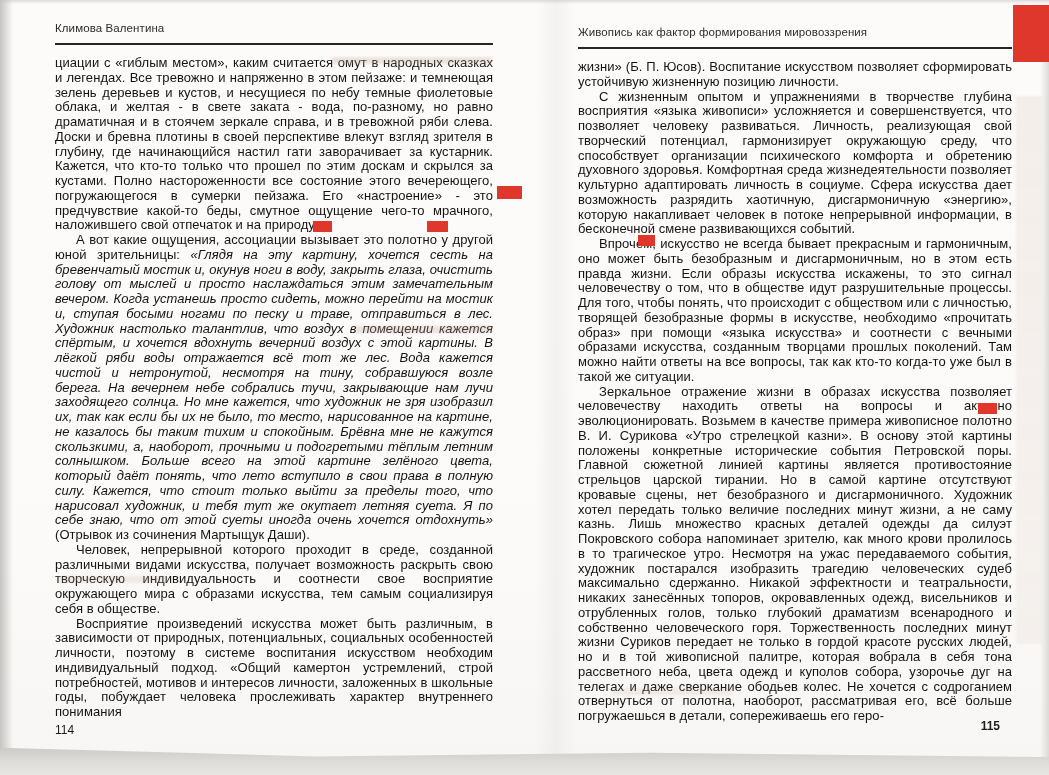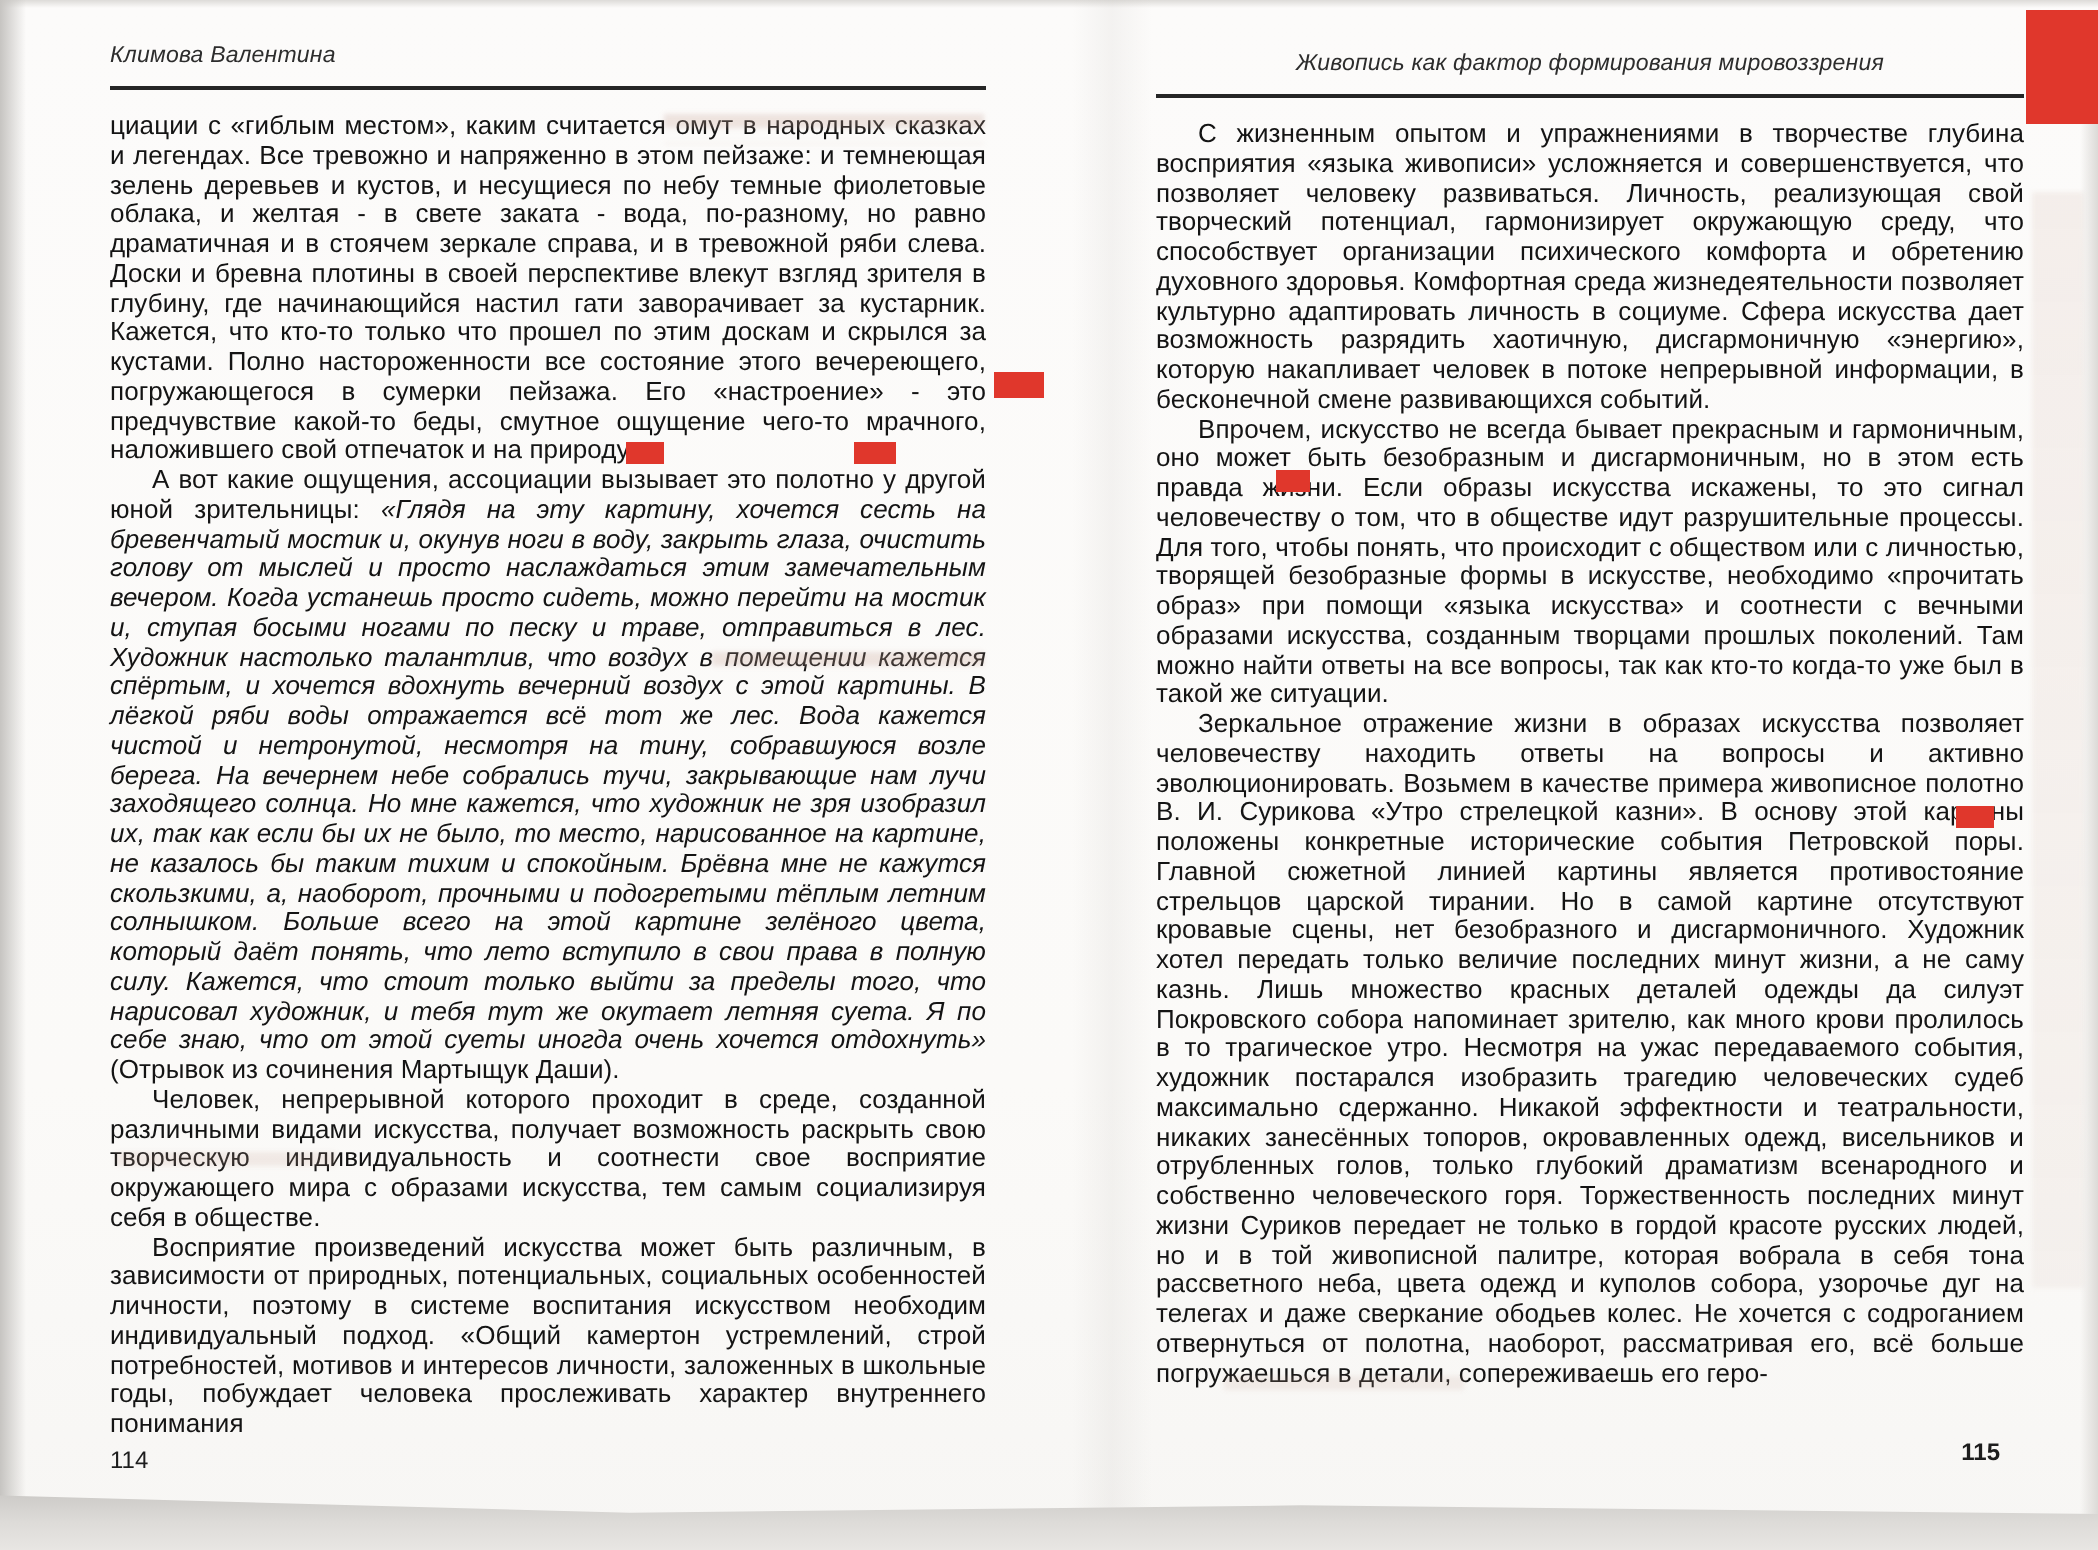--- a/index.html
+++ b/index.html
@@ -16,22 +16,22 @@
   .gutter{position:absolute;left:536px;top:0;bottom:0;width:40px;background:linear-gradient(90deg,rgba(255,255,255,0),rgba(190,186,182,.14) 50%,rgba(255,255,255,0));}
   .bottom-edge{
     position:absolute;left:0;right:0;top:744px;height:31px;
     background:linear-gradient(180deg,#c9c7c4 0%,#dddbd8 55%,#e8e6e3 100%);
     clip-path:polygon(0 12%, 30% 40%, 62% 28%, 100% 42%, 100% 100%, 0 100%);
   }
   
   .col{position:absolute;}
   .col-left{left:55px;top:22px;width:438px;}
   .col-right{left:578px;top:26px;width:434px;}
-  .hdr{font-style:italic;font-size:11.5px;line-height:13px;color:#2d2d2d;letter-spacing:.1px;}
-  .hdr-right{text-align:center;}
+  .hdr{font-size:11.5px;line-height:13px;color:#2d2d2d;letter-spacing:.1px;}
+  .hdr-right{text-align:left;}
   .rule{height:2px;background:#262626;margin-top:8px;}
   .bodytext{
     margin-top:11px;font-size:13px;line-height:14.75px;letter-spacing:.05px;
     text-align:justify;color:#141414;
   }
   .bodytext p{margin:0;text-indent:21px;}
   .bodytext p.cont{text-indent:0;}
   .it{font-style:italic;}
   .pagenum{position:absolute;font-size:12px;color:#1d1d1d;text-align:right;}
   .pn-left{left:55px;top:723px;}
@@ -62,20 +62,21 @@
       <p><span>Человек, непрерывной которого проходит в среде, созданной различными видами искусства, получает возможность раскрыть свою творческую индивидуальность и соотнести свое восприятие окружающего мира с образами искусства, тем самым социализируя себя в обществе.</span></p>
       <p><span>Восприятие произведений искусства может быть различным, в зависимости от природных, потенциальных, социальных особенностей личности, поэтому в системе воспитания искусством необходим индивидуальный подход. «Общий камертон устремлений, строй потребностей, мотивов и интересов личности, заложенных в школьные годы, побуждает человека прослеживать характер внутреннего понимания</span></p>
     </div>
   </div>
   <div class="pagenum pn-left">114</div>
 
   <div class="col col-right">
     <div class="hdr hdr-right">Живопись как фактор формирования мировоззрения</div>
     <div class="rule"></div>
     <div class="bodytext">
+      <p class="cont"><span>жизни» (Б. П. Юсов). Воспитание искусством позволяет сформировать устойчивую жизненную позицию личности.</span></p>
       <p><span>С жизненным опытом и упражнениями в творчестве глубина восприятия «языка живописи» усложняется и совершенствуется, что позволяет человеку развиваться. Личность, реализующая свой творческий потенциал, гармонизирует окружающую среду, что способствует организации психического комфорта и обретению духовного здоровья. Комфортная среда жизнедеятельности позволяет культурно адаптировать личность в социуме. Сфера искусства дает возможность разрядить хаотичную, дисгармоничную «энергию», которую накапливает человек в потоке непрерывной информации, в бесконечной смене развивающихся событий.</span></p>
       <p><span>Впрочем, искусство не всегда бывает прекрасным и гармоничным, оно может быть безобразным и дисгармоничным, но в этом есть правда жизни. Если образы искусства искажены, то это сигнал человечеству о том, что в обществе идут разрушительные процессы. Для того, чтобы понять, что происходит с обществом или с личностью, творящей безобразные формы в искусстве, необходимо «прочитать образ» при помощи «языка искусства» и соотнести с вечными образами искусства, созданным творцами прошлых поколений. Там можно найти ответы на все вопросы, так как кто-то когда-то уже был в такой же ситуации.</span></p>
       <p><span>Зеркальное отражение жизни в образах искусства позволяет человечеству находить ответы на вопросы и активно эволюционировать. Возьмем в качестве примера живописное полотно В. И. Сурикова «Утро стрелецкой казни». В основу этой картины положены конкретные исторические события Петровской поры. Главной сюжетной линией картины является противостояние стрельцов царской тирании. Но в самой картине отсутствуют кровавые сцены, нет безобразного и дисгармоничного. Художник хотел передать только величие последних минут жизни, а не саму казнь. Лишь множество красных деталей одежды да силуэт Покровского собора напоминает зрителю, как много крови пролилось в то трагическое утро. Несмотря на ужас передаваемого события, художник постарался изобразить трагедию человеческих судеб максимально сдержанно. Никакой эффектности и театральности, никаких занесённых топоров, окровавленных одежд, висельников и отрубленных голов, только глубокий драматизм всенародного и собственно человеческого горя. Торжественность последних минут жизни Суриков передает не только в гордой красоте русских людей, но и в той живописной палитре, которая вобрала в себя тона рассветного неба, цвета одежд и куполов собора, узорочье дуг на телегах и даже сверкание ободьев колес. Не хочется с содроганием отвернуться от полотна, наоборот, рассматривая его, всё больше погружаешься в детали, сопереживаешь его геро-</span></p>
     </div>
   </div>
   <div class="pagenum pn-right">115</div>
 
   <div class="ghost ghost-line g1"></div>
   <div class="ghost ghost-line g2"></div>
   <div class="ghost ghost-line g3"></div>

